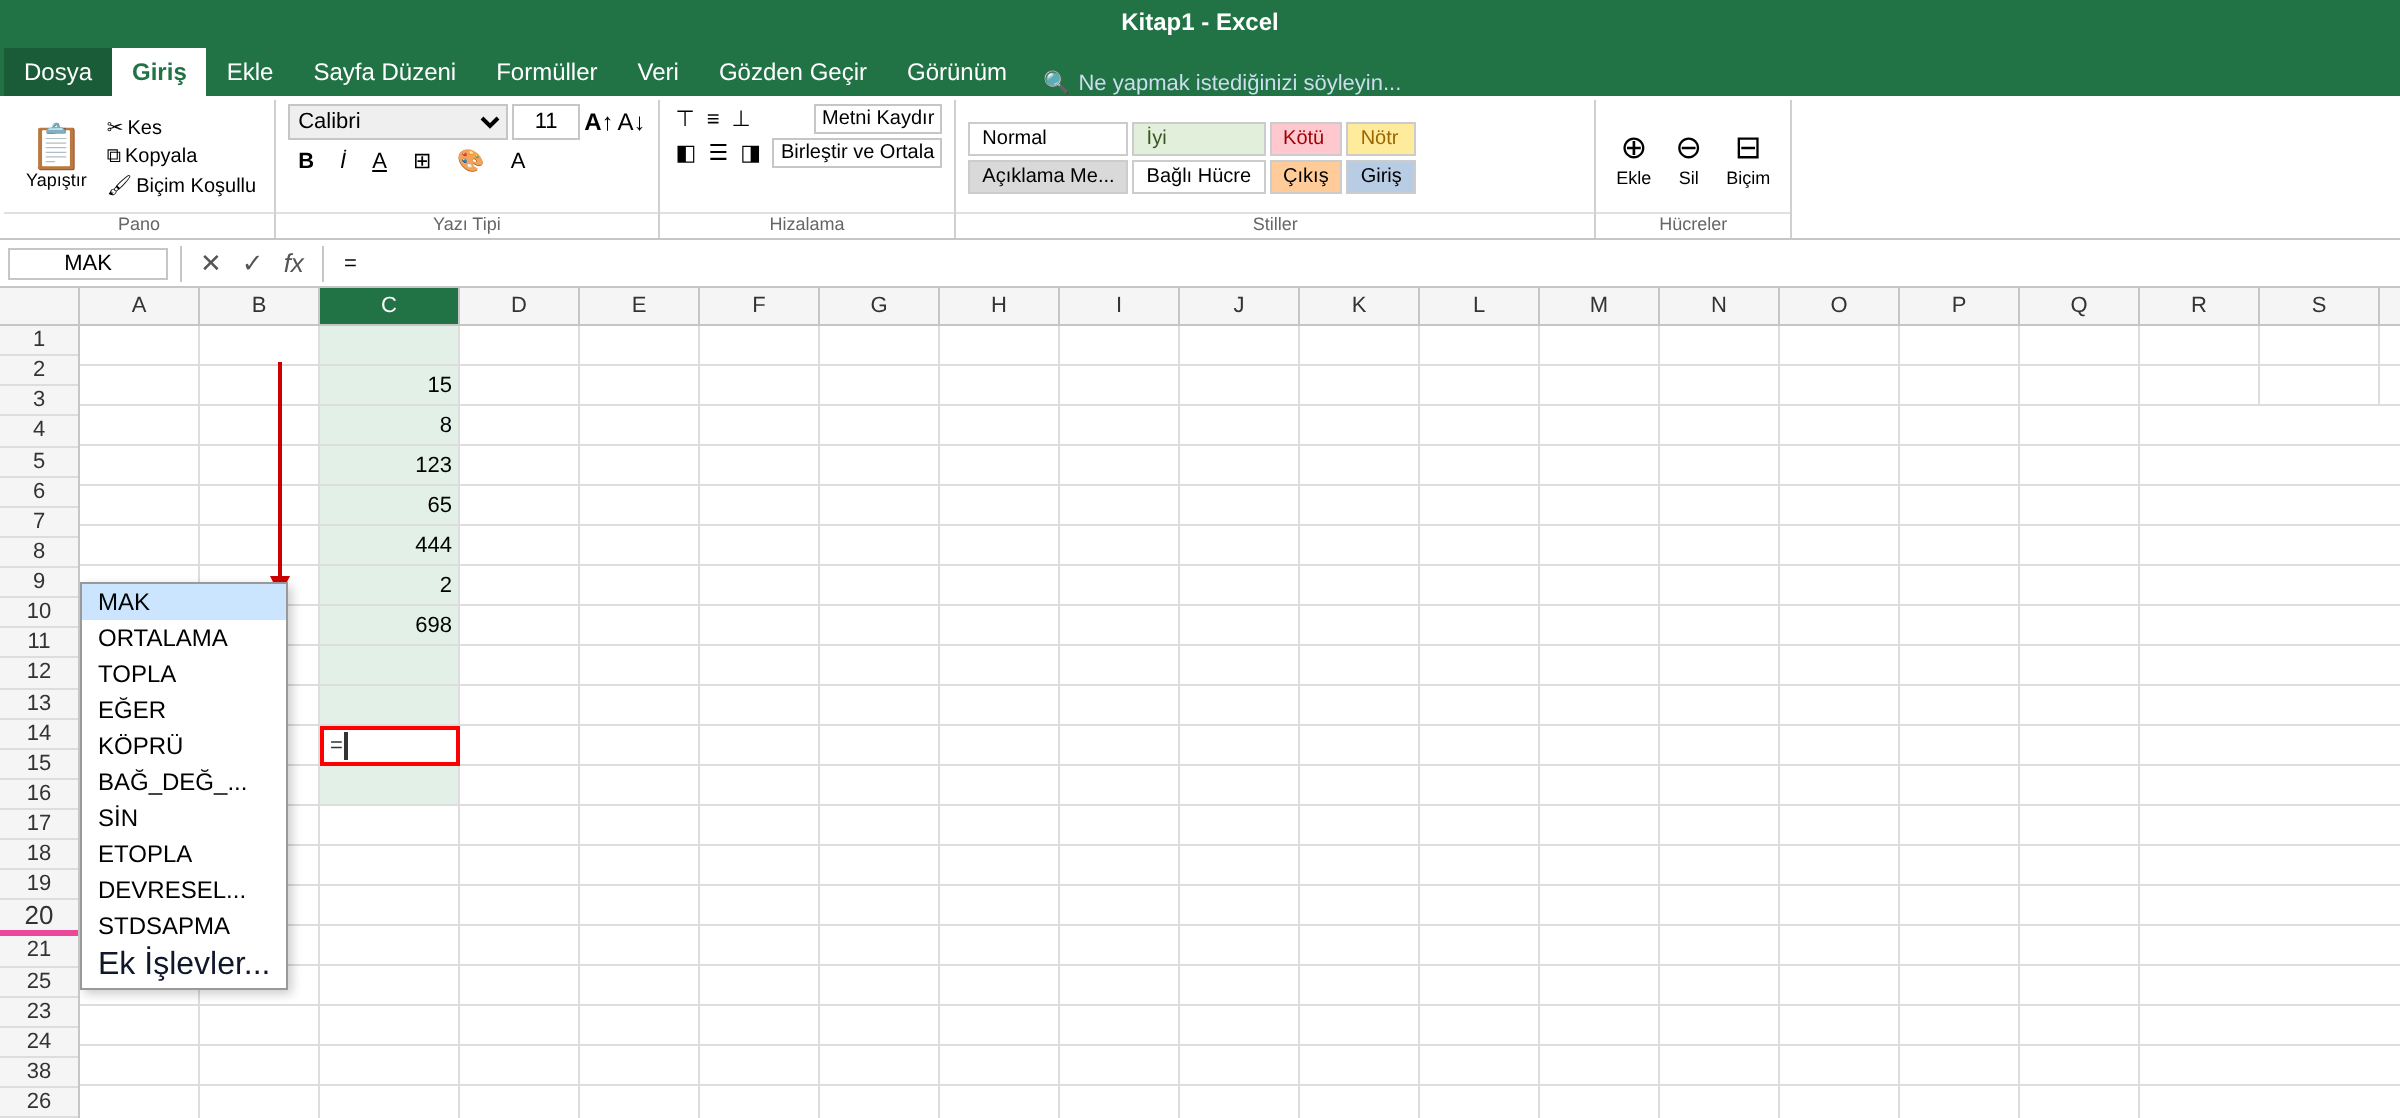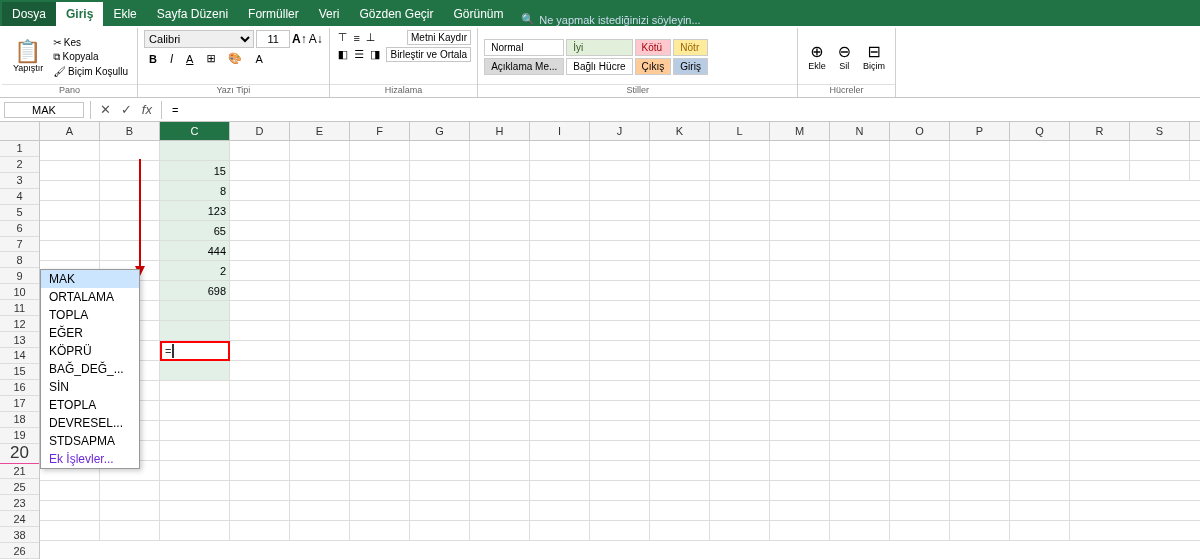--- a/index.html
+++ b/index.html
@@ -3,20 +3,23 @@
   <meta charset="utf-8">
   <style>
     * { margin: 0; padding: 0; box-sizing: border-box; }
     body { font-family: 'Segoe UI', Arial, sans-serif; font-size: 11px; background: #fff; overflow: hidden; width: 1200px; height: 559px; }
   </style>
 </head>
 <body>
 
 <div style="width:1200px; height:559px; display:flex; flex-direction:column; overflow:hidden;">
 
+  <div style="background:#217346; color:#fff; height:22px; display:flex; align-items:center; justify-content:center; font-size:12px; font-weight:600;">
+    <span>Kitap1 - Excel</span>
+  </div>
 
   <div style="background:#217346; display:flex; align-items:flex-end; height:26px; padding-left:2px;justify-content:center;">
     <div style="padding:3px 10px; font-size:12px; color:#fff; cursor:pointer; background:#1a5c38; height:24px; display:flex; align-items:center;">
       <span>Dosya</span>
     </div>
     <div style="padding:3px 10px; font-size:12px; color:#217346; cursor:pointer; background:#fff; height:24px; display:flex; align-items:center; font-weight:600;">
       <span>Giriş</span>
     </div>
     <div style="padding:3px 10px; font-size:12px; color:#fff; cursor:pointer; height:24px; display:flex; align-items:center;">
       <span>Ekle</span>
@@ -220,21 +223,21 @@
         <div style="height:20px; border-bottom:1px solid #ddd; display:flex; align-items:center; justify-content:center; font-size:11px; color:#333; cursor:pointer;">10</div>
         <div style="height:20px; border-bottom:1px solid #ddd; display:flex; align-items:center; justify-content:center; font-size:11px; color:#333; cursor:pointer;">11</div>
         <div style="height:20px; border-bottom:1px solid #ddd; display:flex; align-items:center; justify-content:center; font-size:11px; color:#333; cursor:pointer;">12</div>
         <div style="height:20px; border-bottom:1px solid #ddd; display:flex; align-items:center; justify-content:center; font-size:11px; color:#333; cursor:pointer;">13</div>
         <div style="height:20px; border-bottom:1px solid #ddd; display:flex; align-items:center; justify-content:center; font-size:11px; color:#333; cursor:pointer;">14</div>
         <div style="height:20px; border-bottom:1px solid #ddd; display:flex; align-items:center; justify-content:center; font-size:11px; color:#333; cursor:pointer;">15</div>
         <div style="height:20px; border-bottom:1px solid #ddd; display:flex; align-items:center; justify-content:center; font-size:11px; color:#333; cursor:pointer;">16</div>
         <div style="height:20px; border-bottom:1px solid #ddd; display:flex; align-items:center; justify-content:center; font-size:11px; color:#333; cursor:pointer;">17</div>
         <div style="height:20px; border-bottom:1px solid #ddd; display:flex; align-items:center; justify-content:center; font-size:11px; color:#333; cursor:pointer;">18</div>
         <div style="height:20px; border-bottom:1px solid #ddd; display:flex; align-items:center; justify-content:center; font-size:11px; color:#333; cursor:pointer;">19</div>
-        <div style="height:20px; border-bottom:1px solid #ec4899; display:flex; align-items:center; justify-content:center; font-size:17px; color:#333; cursor:pointer;">20</div>
+        <div style="height:20px; border-bottom:3px solid #ec4899; display:flex; align-items:center; justify-content:center; font-size:13px; color:#333; cursor:pointer;">20</div>
         <div style="height:20px; border-bottom:1px solid #ddd; display:flex; align-items:center; justify-content:center; font-size:11px; color:#333; cursor:pointer;">21</div>
         <div style="height:20px; border-bottom:1px solid #ddd; display:flex; align-items:center; justify-content:center; font-size:11px; color:#333; cursor:pointer;">25</div>
         <div style="height:20px; border-bottom:1px solid #ddd; display:flex; align-items:center; justify-content:center; font-size:11px; color:#333; cursor:pointer;">23</div>
         <div style="height:20px; border-bottom:1px solid #ddd; display:flex; align-items:center; justify-content:center; font-size:11px; color:#333; cursor:pointer;">24</div>
         <div style="height:20px; border-bottom:1px solid #ddd; display:flex; align-items:center; justify-content:center; font-size:11px; color:#333; cursor:pointer;">38</div>
         <div style="height:20px; border-bottom:1px solid #ddd; display:flex; align-items:center; justify-content:center; font-size:11px; color:#333; cursor:pointer;">26</div>
       </div>
 
       <div style="flex:1; overflow:hidden; position:relative;">
         <div style="display:flex; flex-direction:column;">
@@ -683,21 +686,21 @@
           <div style="padding:2px 8px; font-size:12px; cursor:pointer; background:#cce5ff; color:#000;">MAK</div>
           <div style="padding:2px 8px; font-size:12px; cursor:pointer; color:#000;">ORTALAMA</div>
           <div style="padding:2px 8px; font-size:12px; cursor:pointer; color:#000;">TOPLA</div>
           <div style="padding:2px 8px; font-size:12px; cursor:pointer; color:#000;">EĞER</div>
           <div style="padding:2px 8px; font-size:12px; cursor:pointer; color:#000;">KÖPRÜ</div>
           <div style="padding:2px 8px; font-size:12px; cursor:pointer; color:#000;">BAĞ_DEĞ_...</div>
           <div style="padding:2px 8px; font-size:12px; cursor:pointer; color:#000;">SİN</div>
           <div style="padding:2px 8px; font-size:12px; cursor:pointer; color:#000;">ETOPLA</div>
           <div style="padding:2px 8px; font-size:12px; cursor:pointer; color:#000;">DEVRESEL...</div>
           <div style="padding:2px 8px; font-size:12px; cursor:pointer; color:#000;">STDSAPMA</div>
-          <div style="padding:2px 8px; font-size:12px; cursor:pointer; color:#6d28d9;">Ek İşlevler...</div>
+          <div style="padding:2px 8px; font-size:16px; cursor:pointer; color:#0f172a;">Ek İşlevler...</div>
         </div>
 
         <svg style="position:absolute; top:0; left:0; width:300px; height:280px; pointer-events:none; z-index:50;" xmlns="http://www.w3.org/2000/svg">
 
           <line x1="100" y1="18" x2="100" y2="130" stroke="#cc0000" stroke-width="2"></line>
           <polygon points="95,125 105,125 100,135" fill="#cc0000"></polygon>
         </svg>
 
       </div>
     </div>

